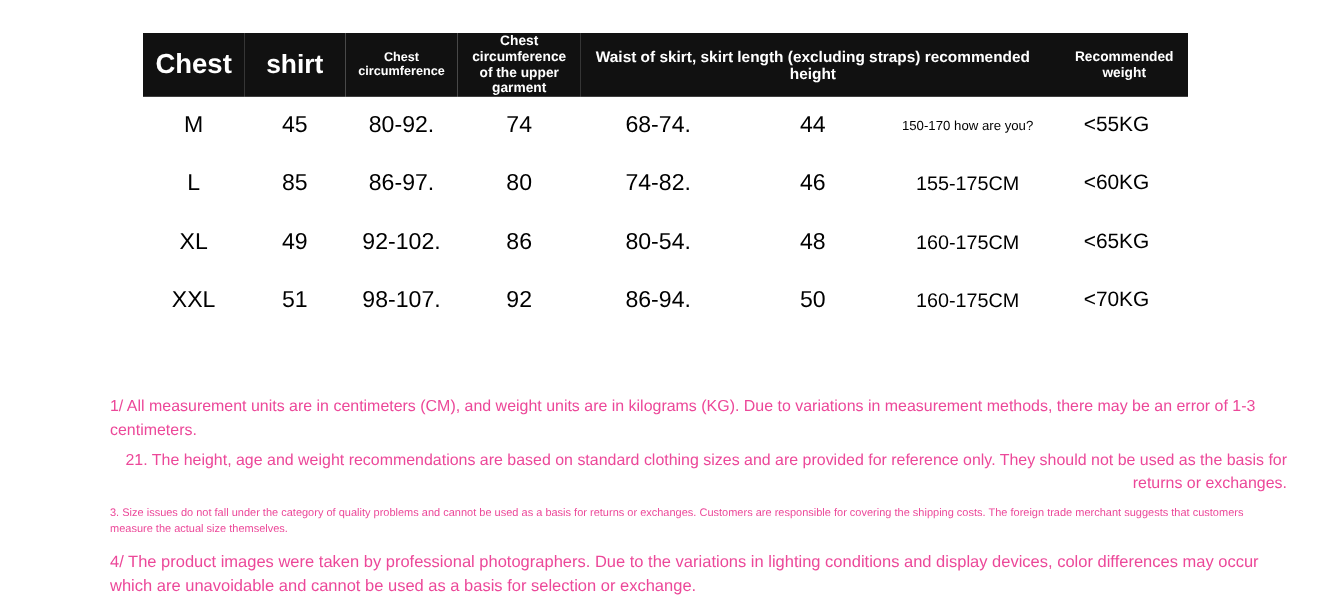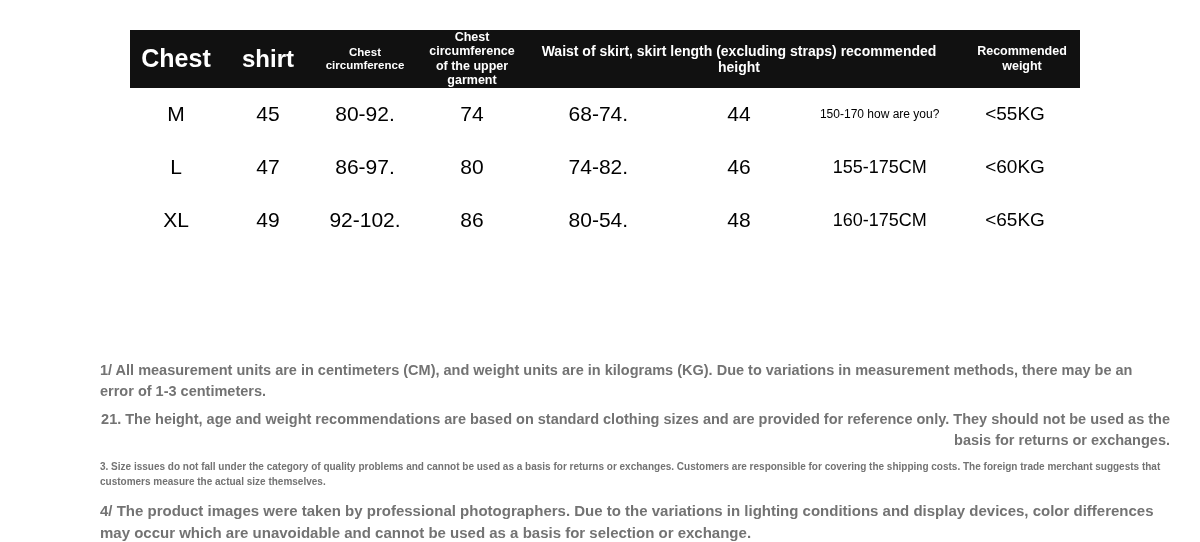--- a/index.html
+++ b/index.html
@@ -70,23 +70,22 @@
   .b-sm  { font-size: 12px; }
   .b-18  { font-size: 18px; }
 
   .notes {
     position: absolute;
     left: 100px;
     top: 360px;
     width: 1070px;
   }
   .note {
-    color: #737373;
+    color: #ec4899;
     line-height: 1.45;
-    font-weight: bold;
   }
   .note-1 { font-size: 14.5px; margin-bottom: 7px; }
   .note-2 { font-size: 14.5px; margin-bottom: 9px; text-align: right; }
   .note-3 { font-size: 10px; margin-bottom: 11px; }
   .note-4 { font-size: 15px; }
 </style>
 </head>
 <body>
 
 <div class="page">
@@ -117,38 +116,48 @@
         <td class="c1 b-lg">45</td>
         <td class="c2 b-lg">80-92.</td>
         <td class="c3 b-lg">74</td>
         <td class="c4 b-lg">68-74.</td>
         <td class="c5 b-lg">44</td>
         <td class="c6 b-sm">150-170 how are you?</td>
         <td class="c7 b-md">&lt;55KG</td>
       </tr>
       <tr>
         <td class="c0 b-lg">L</td>
-        <td class="c1 b-lg">47</td>
+        <td class="c1 b-lg">85</td>
         <td class="c2 b-lg">86-97.</td>
         <td class="c3 b-lg">80</td>
         <td class="c4 b-lg">74-82.</td>
         <td class="c5 b-lg">46</td>
         <td class="c6 b-18">155-175CM</td>
         <td class="c7 b-md">&lt;60KG</td>
       </tr>
       <tr>
         <td class="c0 b-lg">XL</td>
         <td class="c1 b-lg">49</td>
         <td class="c2 b-lg">92-102.</td>
         <td class="c3 b-lg">86</td>
         <td class="c4 b-lg">80-54.</td>
         <td class="c5 b-lg">48</td>
         <td class="c6 b-18">160-175CM</td>
         <td class="c7 b-md">&lt;65KG</td>
       </tr>
+      <tr>
+        <td class="c0 b-lg">XXL</td>
+        <td class="c1 b-lg">51</td>
+        <td class="c2 b-lg">98-107.</td>
+        <td class="c3 b-lg">92</td>
+        <td class="c4 b-lg">86-94.</td>
+        <td class="c5 b-lg">50</td>
+        <td class="c6 b-18">160-175CM</td>
+        <td class="c7 b-md">&lt;70KG</td>
+      </tr>
     </tbody>
   </table>
 
   <div class="notes">
     <div class="note note-1">1/ All measurement units are in centimeters (CM), and weight units are in kilograms (KG). Due to variations in measurement methods, there may be an error of 1-3 centimeters.</div>
     <div class="note note-2">21. The height, age and weight recommendations are based on standard clothing sizes and are provided for reference only. They should not be used as the basis for returns or exchanges.</div>
     <div class="note note-3">3. Size issues do not fall under the category of quality problems and cannot be used as a basis for returns or exchanges. Customers are responsible for covering the shipping costs. The foreign trade merchant suggests that customers measure the actual size themselves.</div>
     <div class="note note-4">4/ The product images were taken by professional photographers. Due to the variations in lighting conditions and display devices, color differences may occur which are unavoidable and cannot be used as a basis for selection or exchange.</div>
   </div>
 

